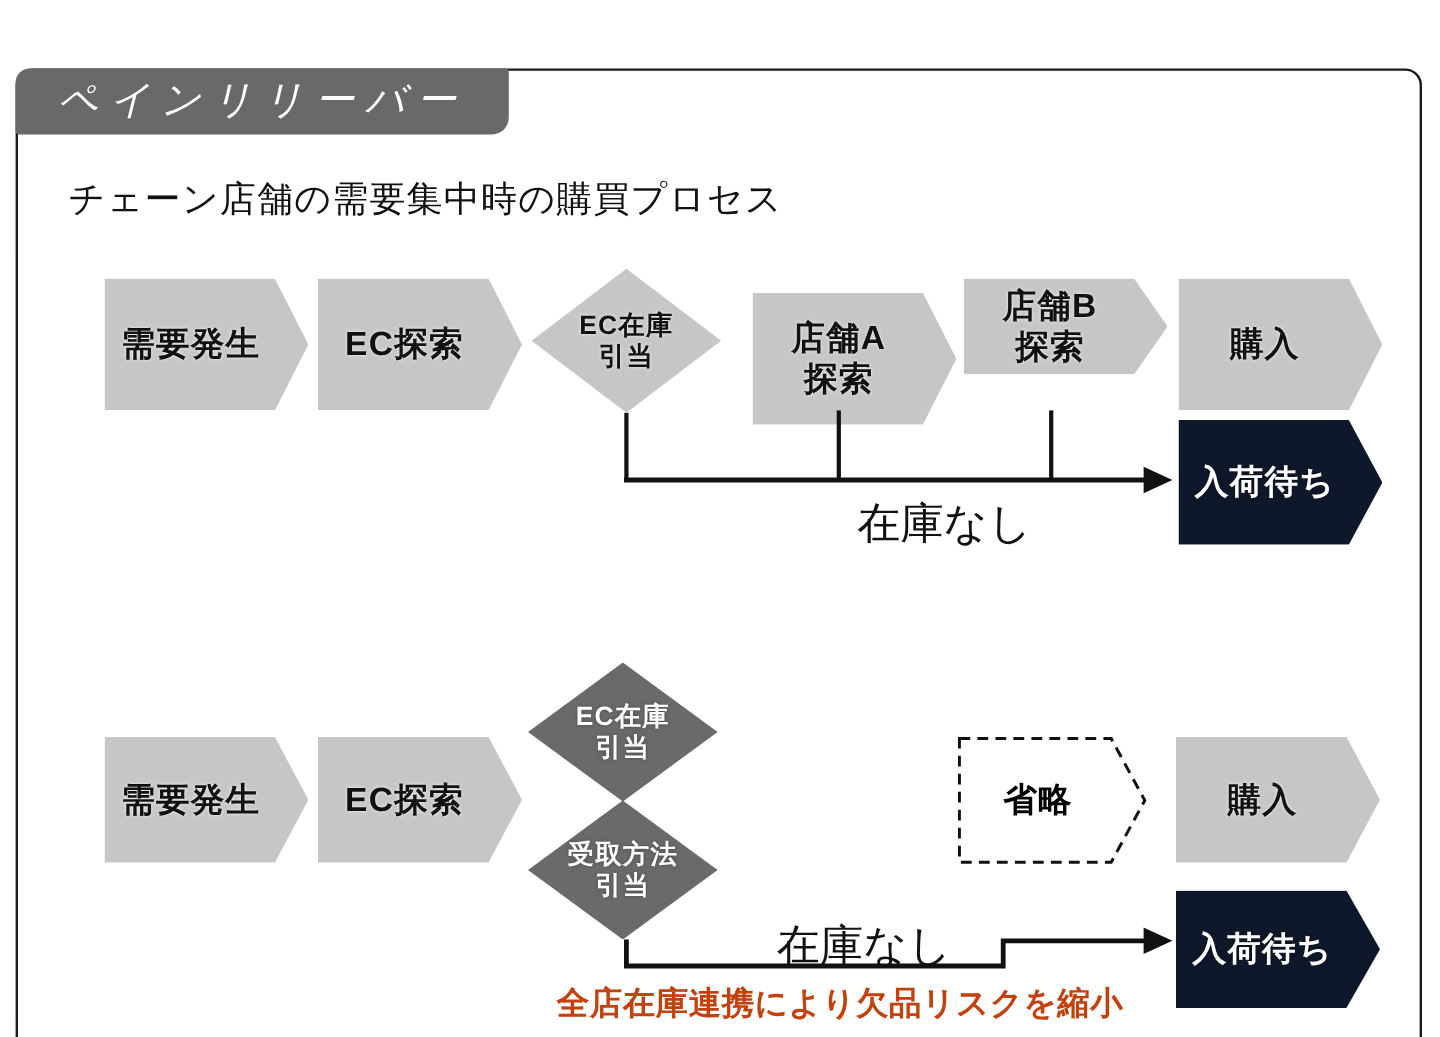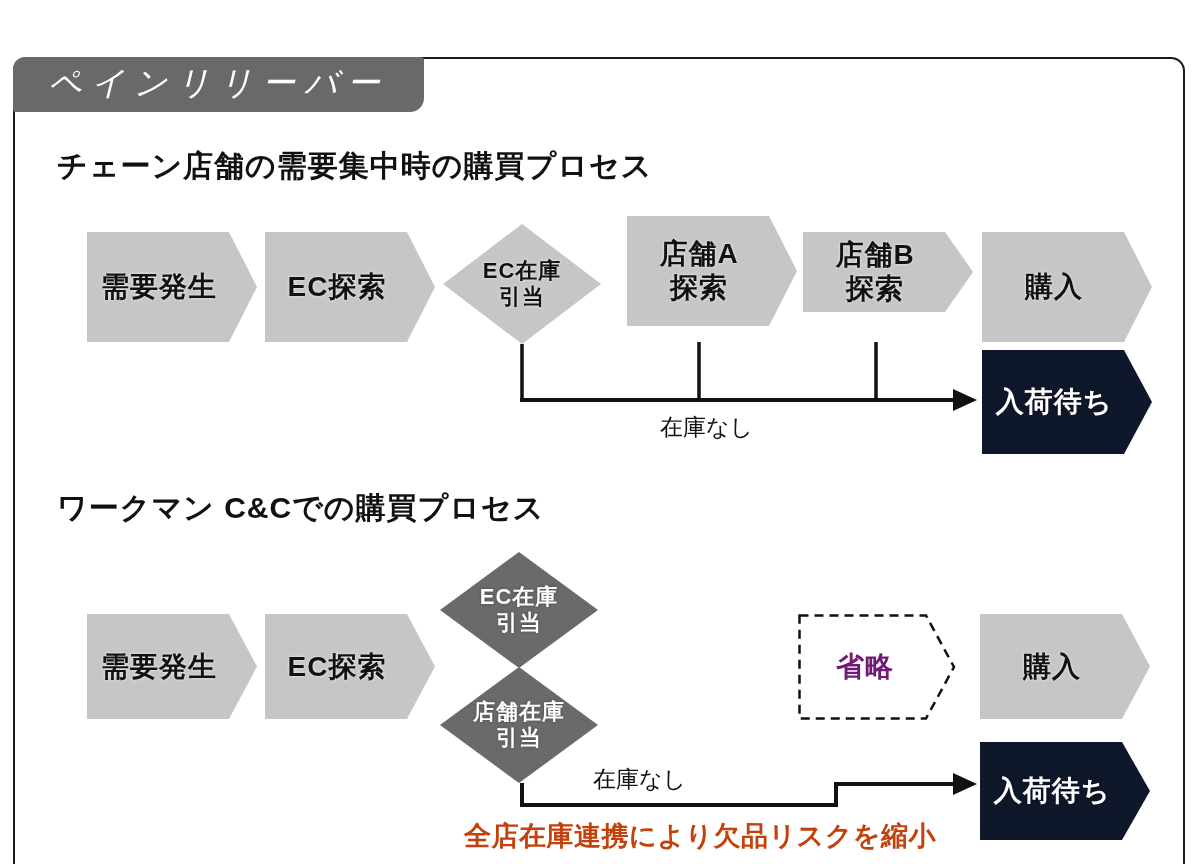--- a/index.html
+++ b/index.html
@@ -15,21 +15,21 @@
     position:absolute;left:13px;top:13px;width:411px;height:55px;
     background:#696969;border-radius:12px 3px 14px 3px;
     display:flex;align-items:center;justify-content:center;
   }
   .badge-text{
     color:#ffffff;font-family:"DejaVu Serif","Liberation Serif",serif;
     font-style:italic;font-size:33px;letter-spacing:9px;font-weight:500;
     transform:translateY(-1px);white-space:nowrap;
   }
   .heading{
-    position:absolute;left:57px;font-size:30px;font-weight:700;letter-spacing:1px;
+    position:absolute;left:57px;font-size:30px;font-weight:400;letter-spacing:1px;
     color:#111;white-space:nowrap;
   }
   .heading.h1{top:102px;}
   .heading.h2{top:444px;}
   .chev{
     position:absolute;display:flex;align-items:center;justify-content:center;
     clip-path:polygon(0 0, calc(100% - 28px) 0, 100% 50%, calc(100% - 28px) 100%, 0 100%);
     box-sizing:border-box;padding-right:26px;
   }
   .chev.light{background:#c6c6c6;}
@@ -44,25 +44,25 @@
     white-space:pre-line;text-align:center;font-weight:700;font-size:28px;
     line-height:1.2;letter-spacing:1px;
   }
   .txt-black{color:#111;text-shadow:0 0 3px rgba(255,255,255,.85);}
   .txt-white{color:#ffffff;text-shadow:0 0 3px rgba(0,0,0,.35);}
   .shape-label.sm{font-size:22px;}
   .skip-wrap{position:absolute;left:798px;top:570px;width:158px;height:106px;}
   .skip-wrap svg{position:absolute;left:0;top:0;}
   .skip-label{
     position:absolute;inset:0;display:flex;align-items:center;justify-content:center;
-    padding-right:24px;font-weight:700;font-size:28px;color:#701a75;letter-spacing:1px;
+    padding-right:24px;font-weight:700;font-size:28px;color:#000000;letter-spacing:1px;
   }
   .note{
     position:absolute;font-family:"Liberation Serif","DejaVu Serif",serif;
-    font-size:23px;font-weight:500;color:#111;text-align:left;white-space:nowrap;
+    font-size:36px;font-weight:500;color:#111;text-align:right;white-space:nowrap;
   }
   .caption{
     position:absolute;left:430px;top:774px;width:540px;text-align:center;
     font-size:27px;font-weight:700;color:#c2410c;letter-spacing:.5px;white-space:nowrap;
   }
   .connectors{position:absolute;left:0;top:0;pointer-events:none;}
 </style>
 </head>
 <body>
 
@@ -79,53 +79,52 @@
   <div class="chev light" style="left:87px;top:188px;width:170px;height:110px;">
     <span class="shape-label txt-black">需要発生</span>
   </div>
   <div class="chev light" style="left:265px;top:188px;width:170px;height:110px;">
     <span class="shape-label txt-black">EC探索</span>
   </div>
   <div class="diamond light" style="left:443px;top:180px;width:158px;height:120px;">
     <span class="shape-label sm txt-black" style="padding:0;">EC在庫
 引当</span>
   </div>
-  <div class="chev light" style="left:627px;top:172px;width:170px;height:110px;">
+  <div class="chev light" style="left:627px;top:200px;width:170px;height:110px;">
     <span class="shape-label txt-black">店舗A
 探索</span>
   </div>
   <div class="chev light" style="left:803px;top:188px;width:170px;height:80px;">
     <span class="shape-label txt-black">店舗B
 探索</span>
   </div>
   <div class="chev light" style="left:982px;top:188px;width:170px;height:110px;">
     <span class="shape-label txt-black">購入</span>
   </div>
 
   <div class="chev dark" style="left:982px;top:306px;width:170px;height:104px;">
     <span class="shape-label txt-white">入荷待ち</span>
   </div>
 
   <div class="note" style="left:660px;top:368px;width:200px;">在庫なし</div>
 
-  <div class="heading h2">ワークマン C&amp;Cでの購買プロセス</div>
 
   <div class="chev light" style="left:87px;top:570px;width:170px;height:105px;">
     <span class="shape-label txt-black">需要発生</span>
   </div>
   <div class="chev light" style="left:265px;top:570px;width:170px;height:105px;">
     <span class="shape-label txt-black">EC探索</span>
   </div>
 
   <div class="diamond dark" style="left:440px;top:508px;width:158px;height:116px;">
     <span class="shape-label sm txt-white">EC在庫
 引当</span>
   </div>
   <div class="diamond dark" style="left:440px;top:623px;width:158px;height:116px;">
-    <span class="shape-label sm txt-white">店舗在庫
+    <span class="shape-label sm txt-white">受取方法
 引当</span>
   </div>
 
 
   <div class="skip-wrap">
     <svg width="158" height="106" viewBox="0 0 158 106">
       <polygon points="1.5,1.5 128,1.5 156,53 128,104.5 1.5,104.5" fill="#ffffff" stroke="#111111" stroke-width="2.5" stroke-dasharray="9 6" stroke-linejoin="miter"></polygon>
     </svg>
     <div class="skip-label">省略</div>
   </div>

